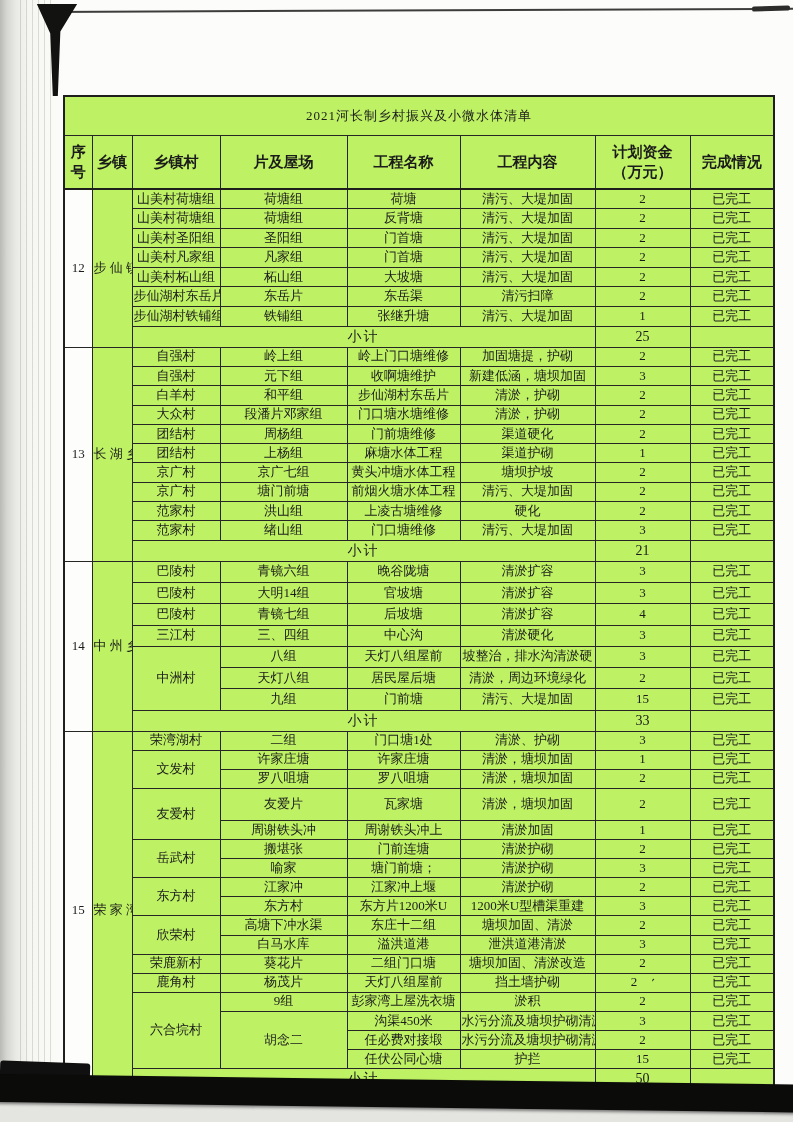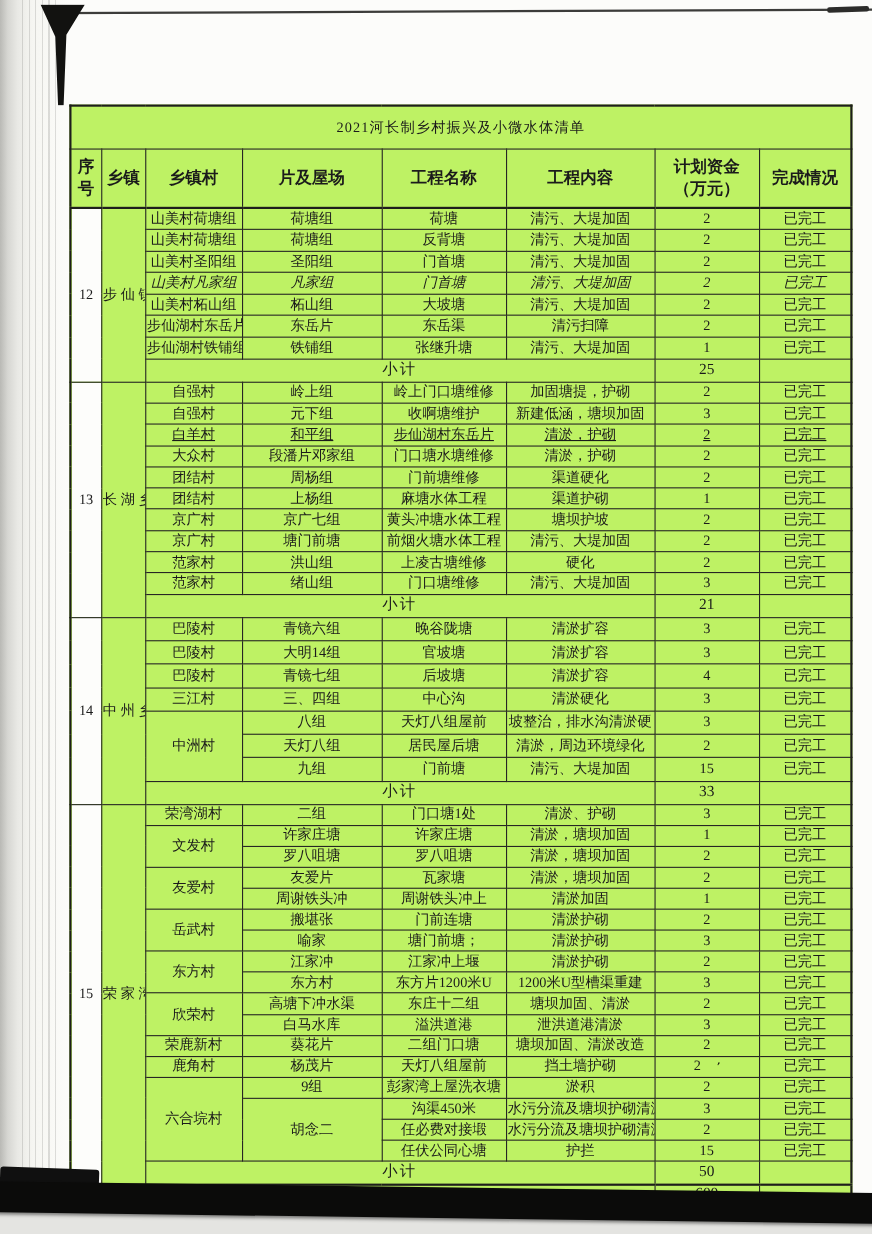--- a/index.html
+++ b/index.html
@@ -144,21 +144,21 @@
         <td class="col-status">已完工</td>
       </tr>
       <tr style="height: 19.6px;">
         <td class="col-village" rowspan="1">山美村圣阳组</td>
         <td class="col-area" rowspan="1">圣阳组</td>
         <td class="col-project">门首塘</td>
         <td class="col-content">清污、大堤加固</td>
         <td class="col-fund">2</td>
         <td class="col-status">已完工</td>
       </tr>
-      <tr style="height: 19.6px; font-style: italic;">
+      <tr style="height: 19.6px;">
         <td class="col-village" rowspan="1">山美村凡家组</td>
         <td class="col-area" rowspan="1">凡家组</td>
         <td class="col-project">门首塘</td>
         <td class="col-content">清污、大堤加固</td>
         <td class="col-fund">2</td>
         <td class="col-status">已完工</td>
       </tr>
       <tr style="height: 19.6px;">
         <td class="col-village" rowspan="1">山美村柘山组</td>
         <td class="col-area" rowspan="1">柘山组</td>
@@ -201,21 +201,21 @@
         <td class="col-status">已完工</td>
       </tr>
       <tr style="height: 19.3px;">
         <td class="col-village" rowspan="1">自强村</td>
         <td class="col-area" rowspan="1">元下组</td>
         <td class="col-project">收啊塘维护</td>
         <td class="col-content">新建低涵，塘坝加固</td>
         <td class="col-fund">3</td>
         <td class="col-status">已完工</td>
       </tr>
-      <tr style="height: 19.3px; text-decoration: underline;">
+      <tr style="height: 19.3px;">
         <td class="col-village" rowspan="1">白羊村</td>
         <td class="col-area" rowspan="1">和平组</td>
         <td class="col-project">步仙湖村东岳片</td>
         <td class="col-content">清淤，护砌</td>
         <td class="col-fund">2</td>
         <td class="col-status">已完工</td>
       </tr>
       <tr style="height: 19.3px;">
         <td class="col-village" rowspan="1">大众村</td>
         <td class="col-area" rowspan="1">段潘片邓家组</td>
@@ -361,21 +361,21 @@
         <td class="col-fund">1</td>
         <td class="col-status">已完工</td>
       </tr>
       <tr style="height: 19.1px;">
         <td class="col-area" rowspan="1">罗八咀塘</td>
         <td class="col-project">罗八咀塘</td>
         <td class="col-content">清淤，塘坝加固</td>
         <td class="col-fund">2</td>
         <td class="col-status">已完工</td>
       </tr>
-      <tr style="height: 19px;">
+      <tr style="height: 32px;">
         <td class="col-village" rowspan="2">友爱村</td>
         <td class="col-area" rowspan="1">友爱片</td>
         <td class="col-project">瓦家塘</td>
         <td class="col-content">清淤，塘坝加固</td>
         <td class="col-fund">2</td>
         <td class="col-status">已完工</td>
       </tr>
       <tr style="height: 19.1px; font-family: Liberation Serif, serif;">
         <td class="col-area" rowspan="1">周谢铁头冲</td>
         <td class="col-project">周谢铁头冲上</td>

